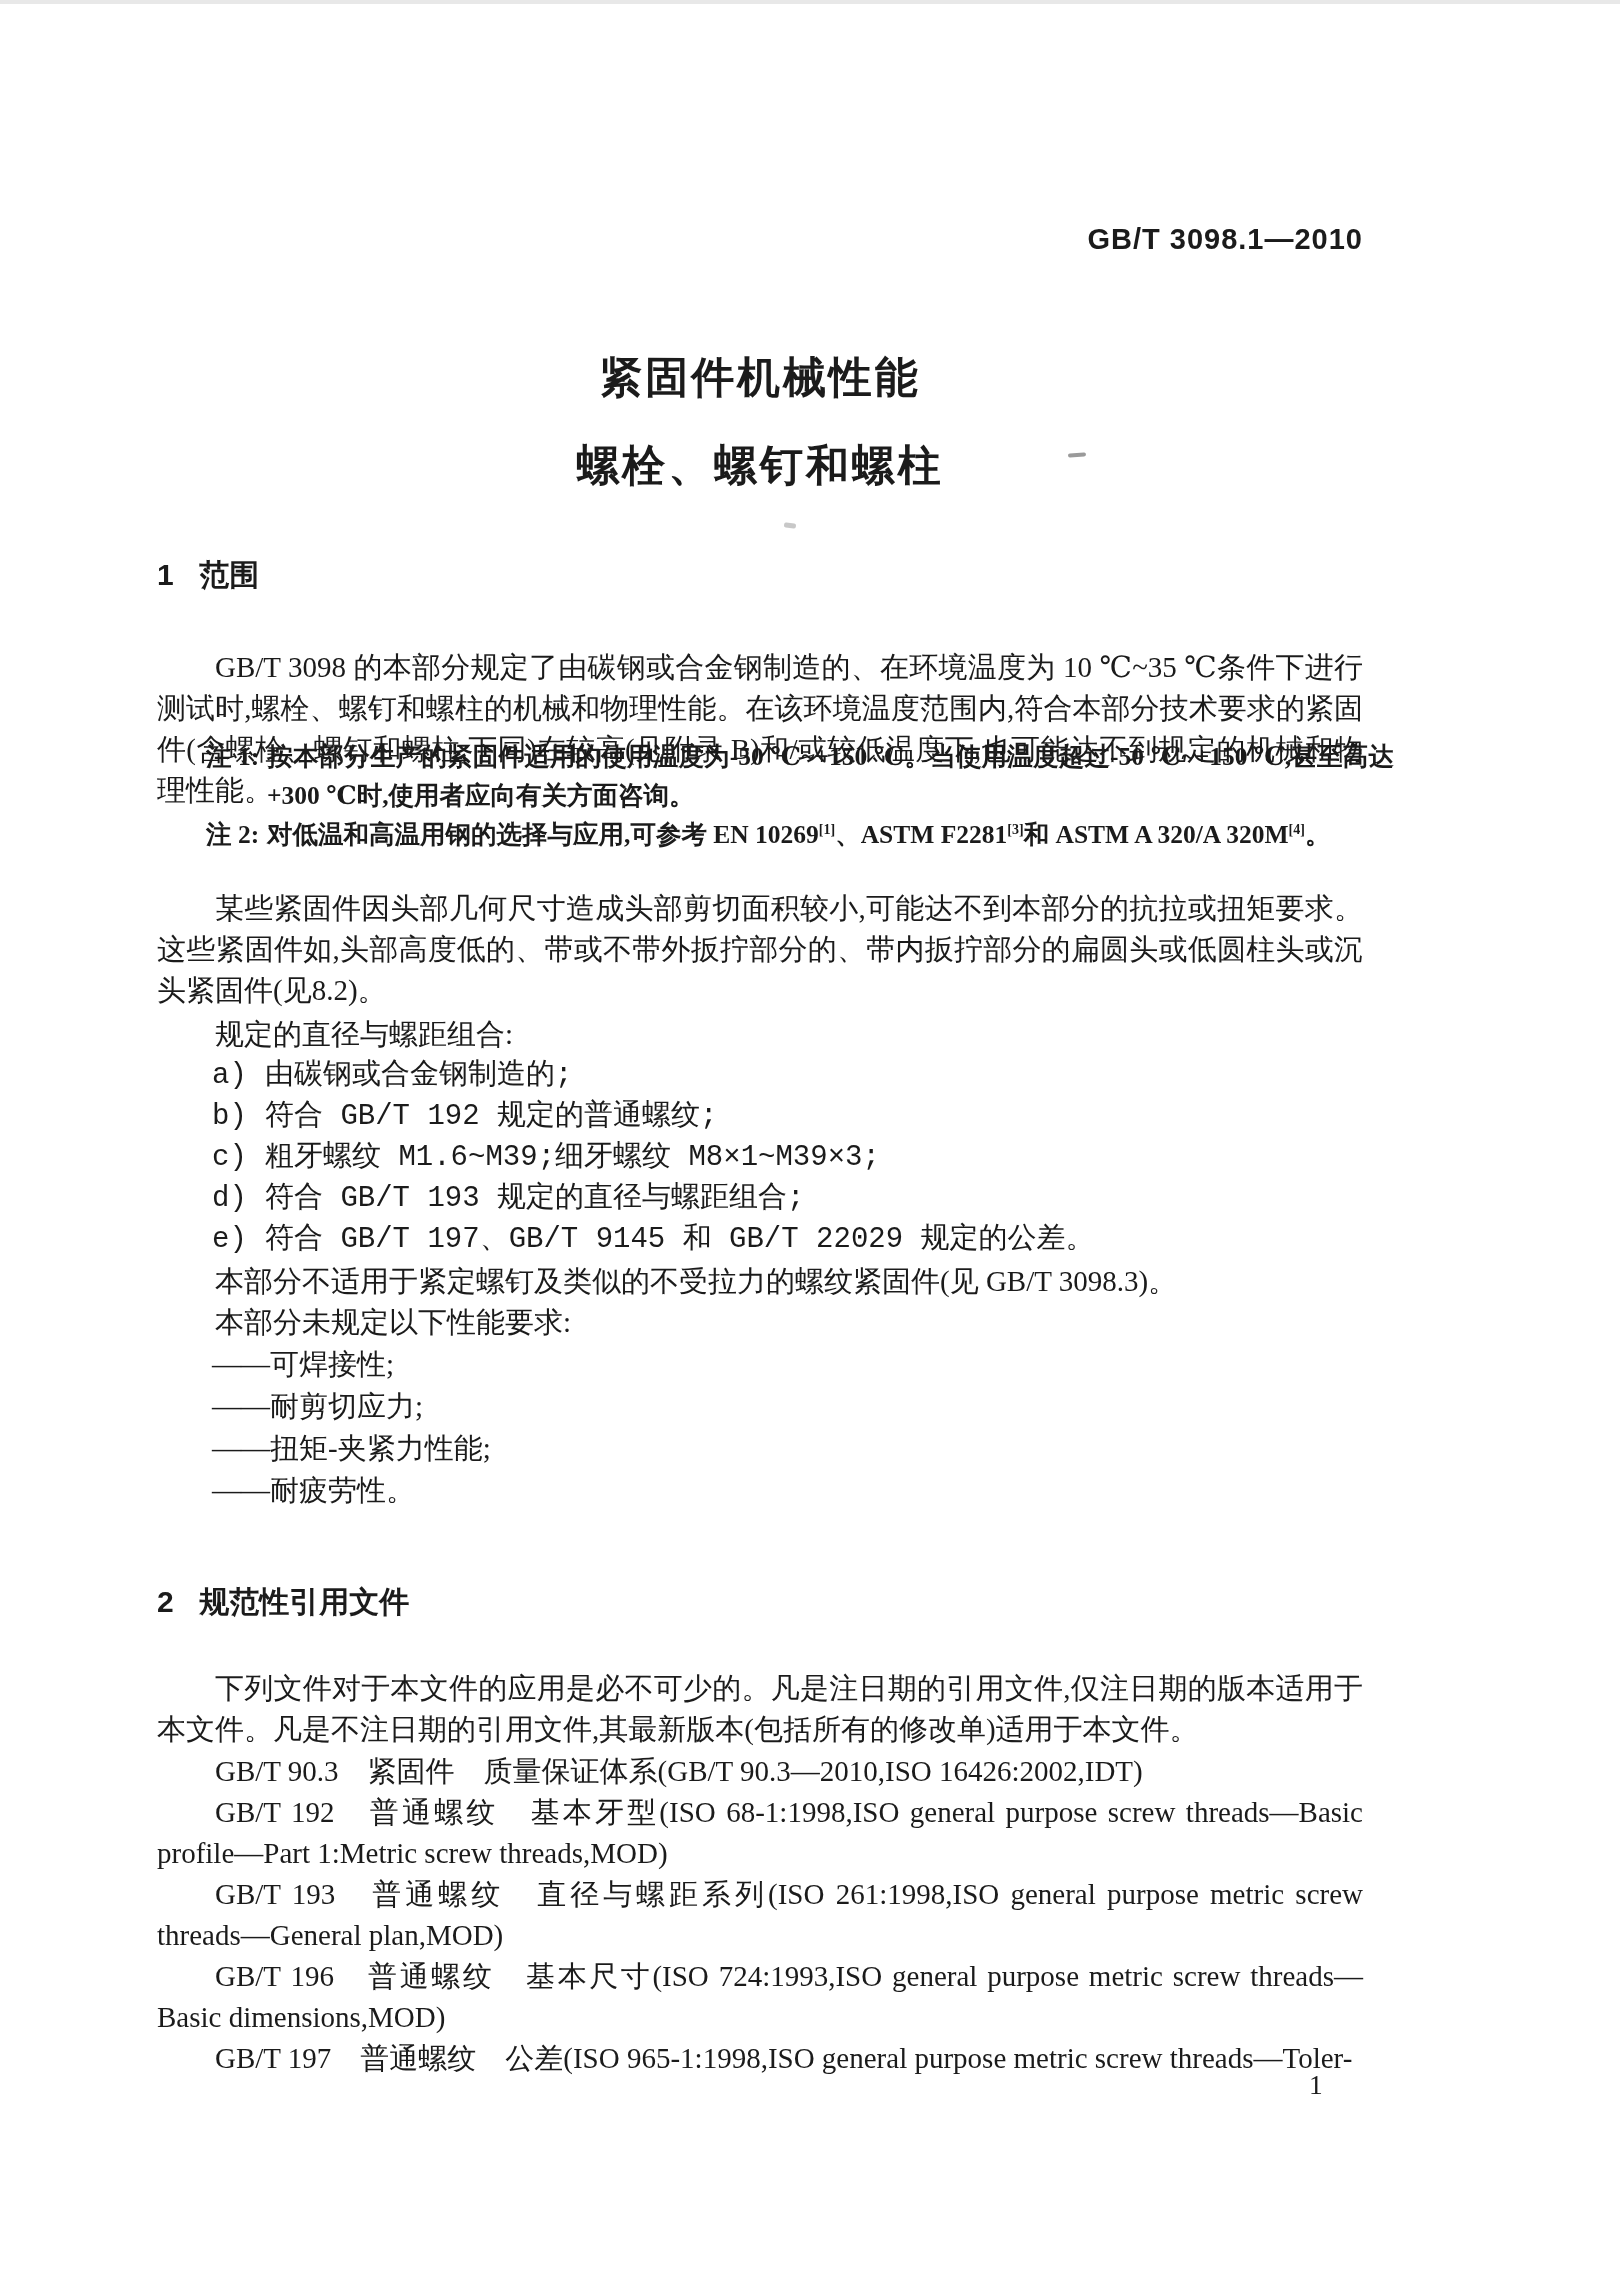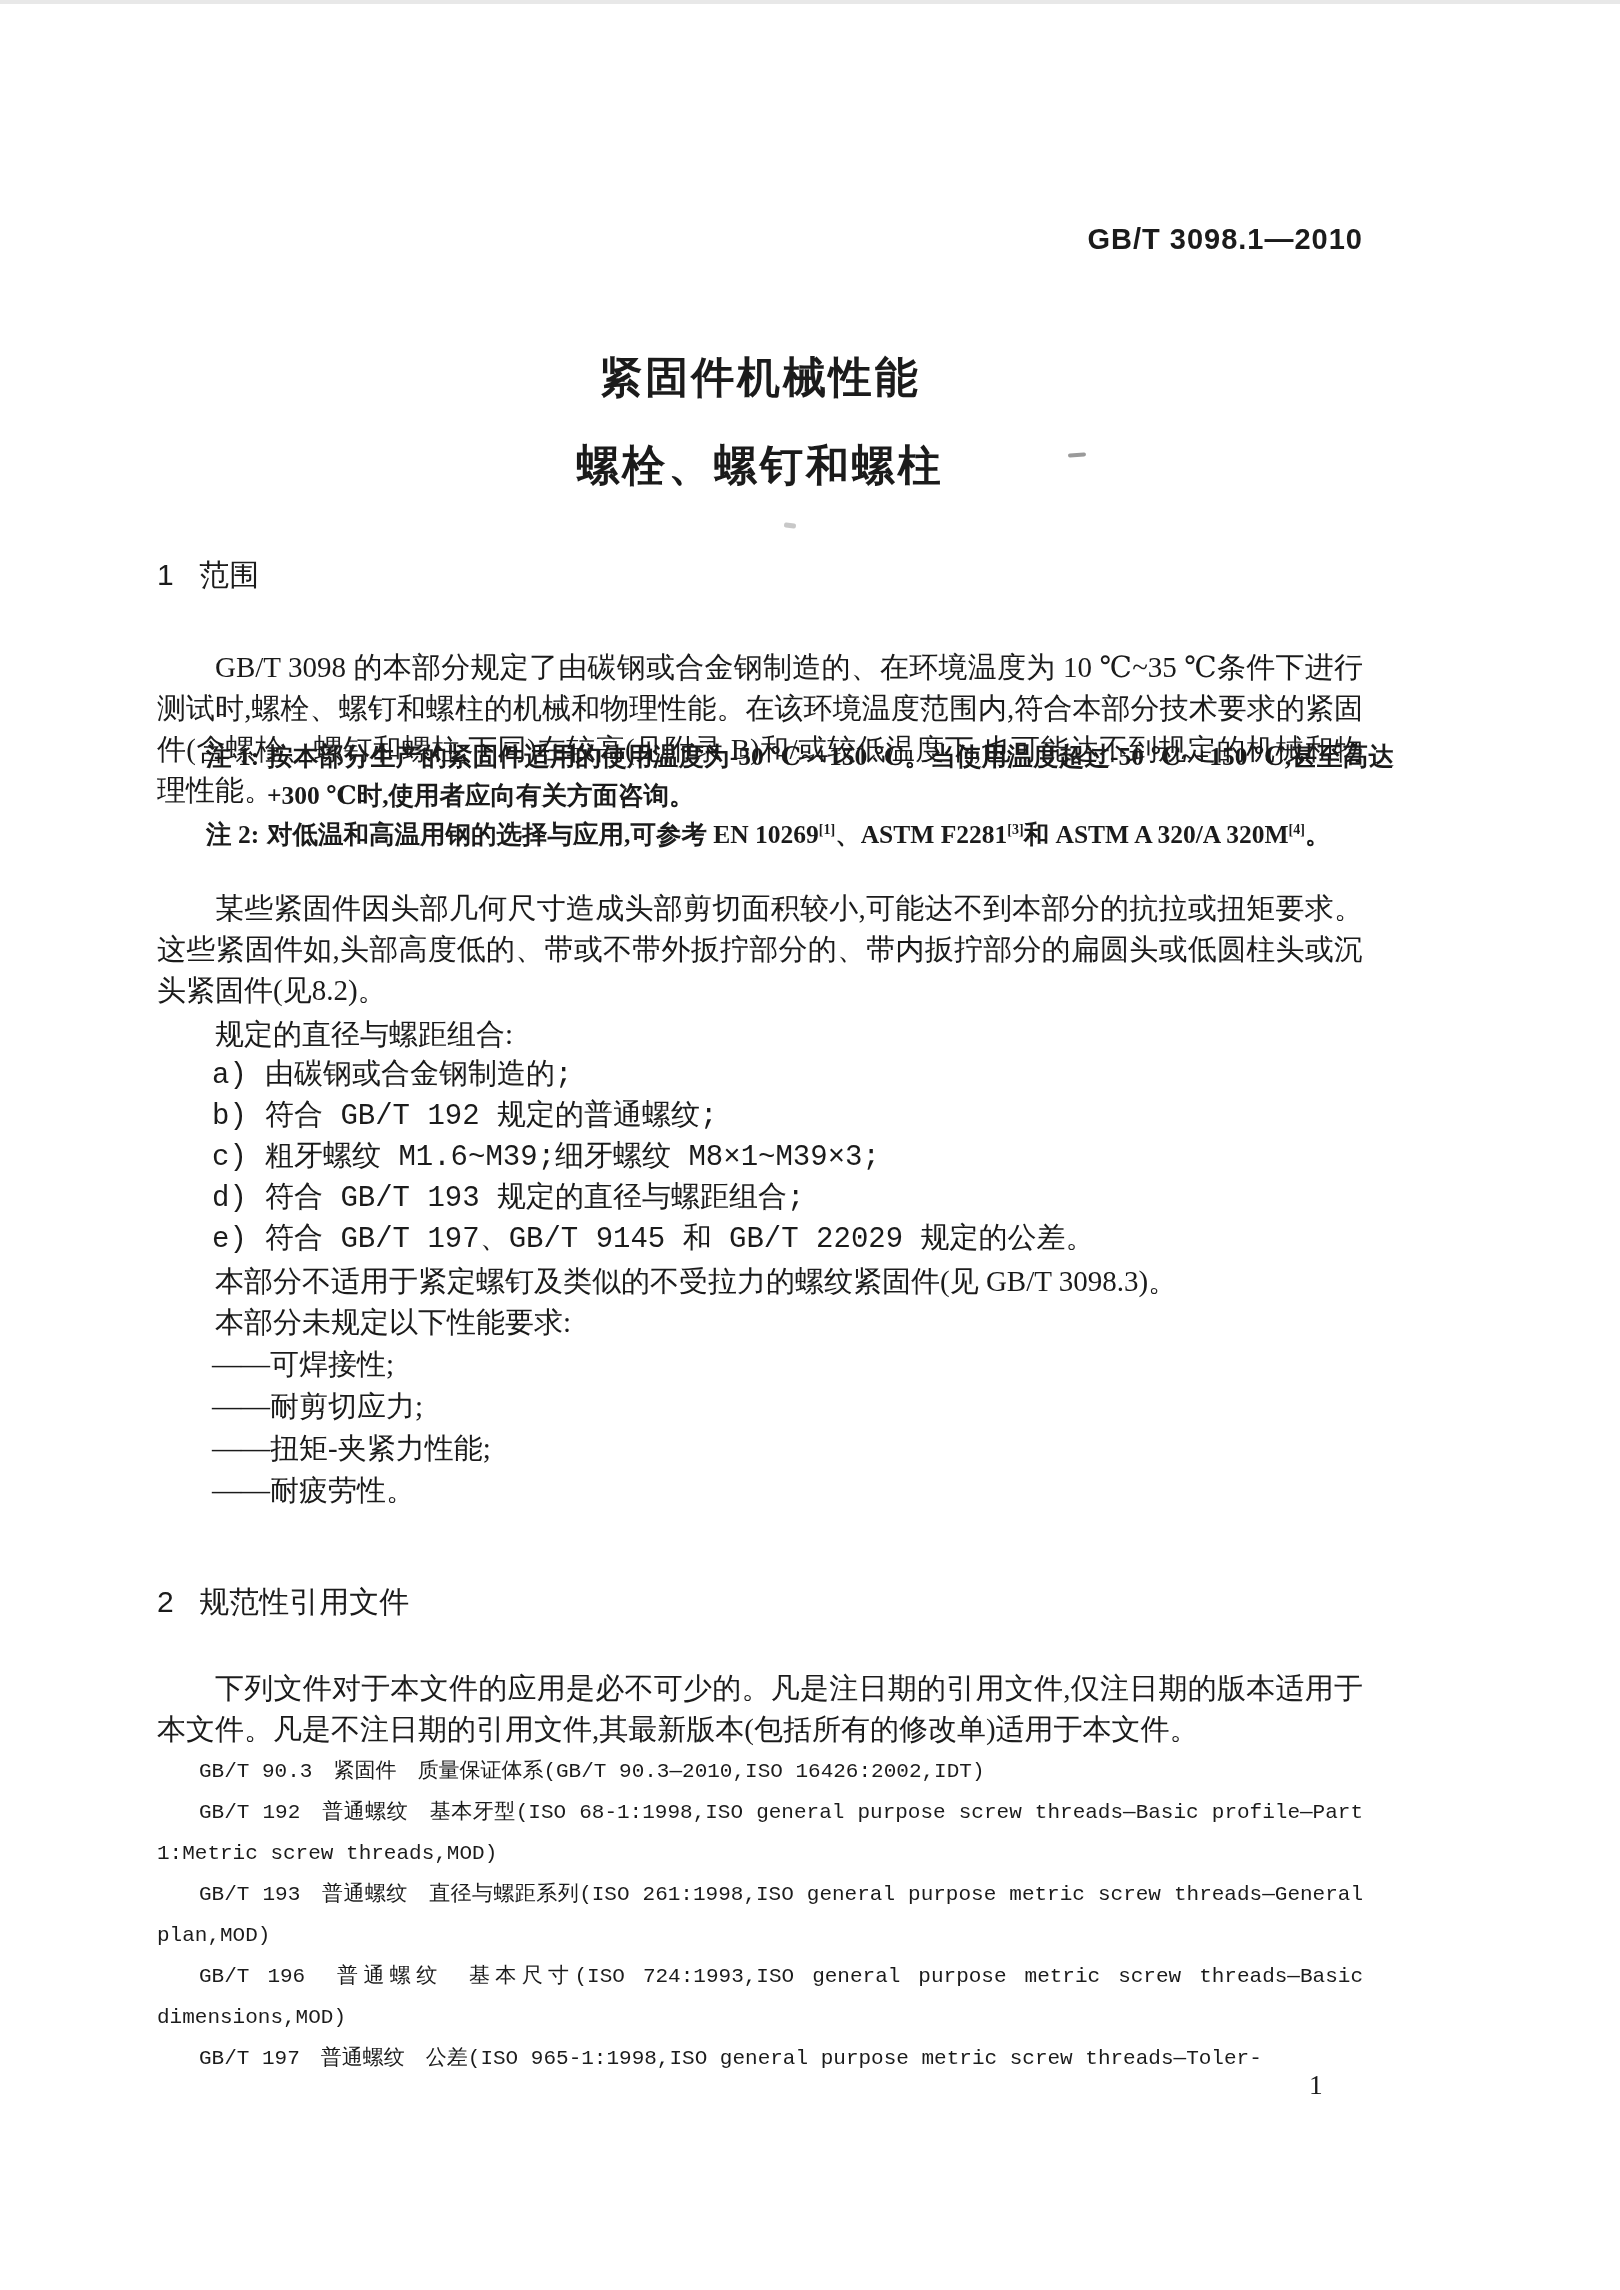--- a/index.html
+++ b/index.html
@@ -29,21 +29,21 @@
     text-align:center;
     font-family:"Liberation Sans","DejaVu Sans",sans-serif;
     font-weight:700; font-size:43px; line-height:61px;
     letter-spacing:2.9px;
   }
   .title1 { top:343px; }
   .title2 { top:431px; }
 
   .sec-heading {
     font-family:"Liberation Sans","DejaVu Sans",sans-serif;
-    font-weight:400; font-size:30px; line-height:43px;
+    font-weight:700; font-size:30px; line-height:43px;
   }
   .sec1 { top:549px; }
   .sec2 { top:1576px; }
   .sec-num { display:inline-block; margin-right:25.5px; }
 
   .body-text {
     font-size:29px; line-height:41px;
     text-align:justify;
   }
   .indent { text-indent:2em; }
@@ -74,22 +74,22 @@
   .dash-list { top:1339px; }
   .dash-item {
     font-size:29px; line-height:42px;
     padding-left:55px;
   }
 
   .p6 { top:1664px; }
   .refs { top:1747px; }
   .ref {
     margin:0;
-    font-size:21px; line-height:41px;
-    text-align:justify; text-indent:2em;font-family:Liberation Mono, monospace;
+    font-size:29px; line-height:41px;
+    text-align:justify; text-indent:2em;
   }
 
   .page-number {
     top:2066px; left:1152px; width:59px;
     font-size:27.4px; line-height:31px;
   }
 
   
   .artifact { position:absolute; background:#9a9a9a; border-radius:2px; }
   .artifact-dash { left:1068px; top:449px; width:17.6px; height:3.9px; transform:rotate(-4deg); }

